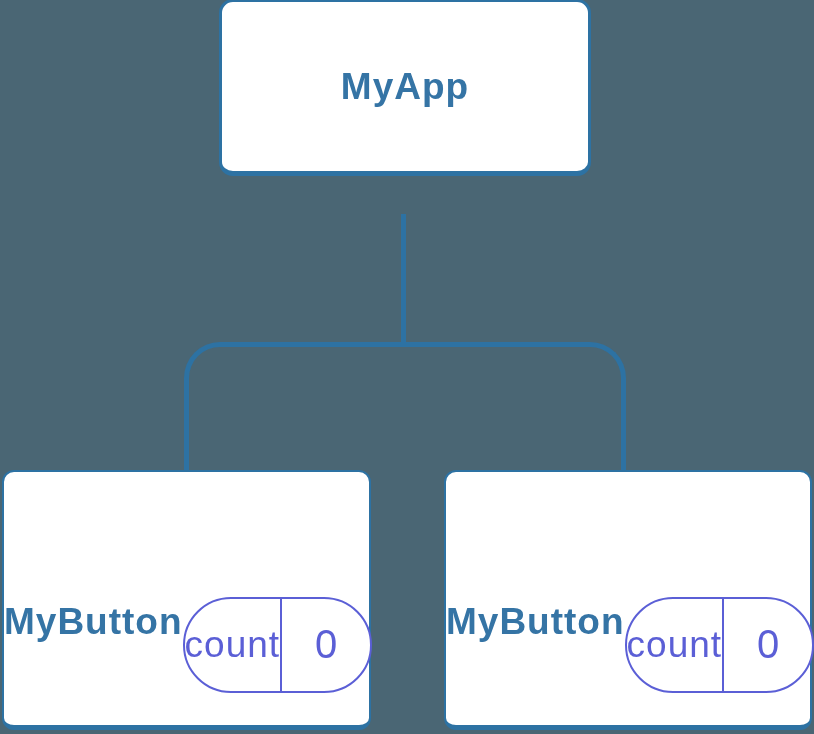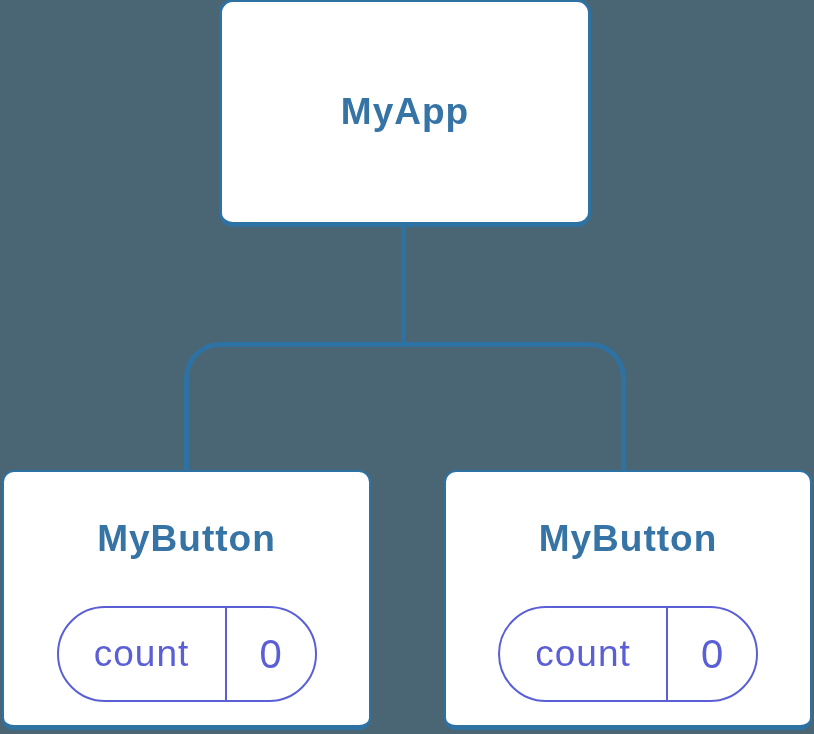--- a/index.html
+++ b/index.html
@@ -24,34 +24,34 @@
     background: var(--box-fill, #ffffff);
     border: 3px solid var(--box-border, #2d72a3);
     border-bottom-width: 5px;
     border-radius: 14px;
     box-sizing: border-box;
   }
   .node-root {
     left: 219px;
     top: -1px;
     width: 372px;
-    height: 228px;
+    height: 177px;
     display: flex;
     align-items: center;
     justify-content: center;
   }
   .node-child {
     top: 470px;
     width: 369px;
     height: 260px;
     border-width: 2px;
     border-bottom-width: 5px;
     border-radius: 12px;
     display: flex;
-    flex-direction: column;
+    flex-direction: row;
     align-items: center;
     padding-top: 46px;
   }
   .node-child-1 { left: 2px; }
   .node-child-2 { left: 444px; width: 368px; }
   .node-label {
     color: var(--label, #3574a5);
     font-size: 37px;
     font-weight: 700;
     letter-spacing: 1px;

